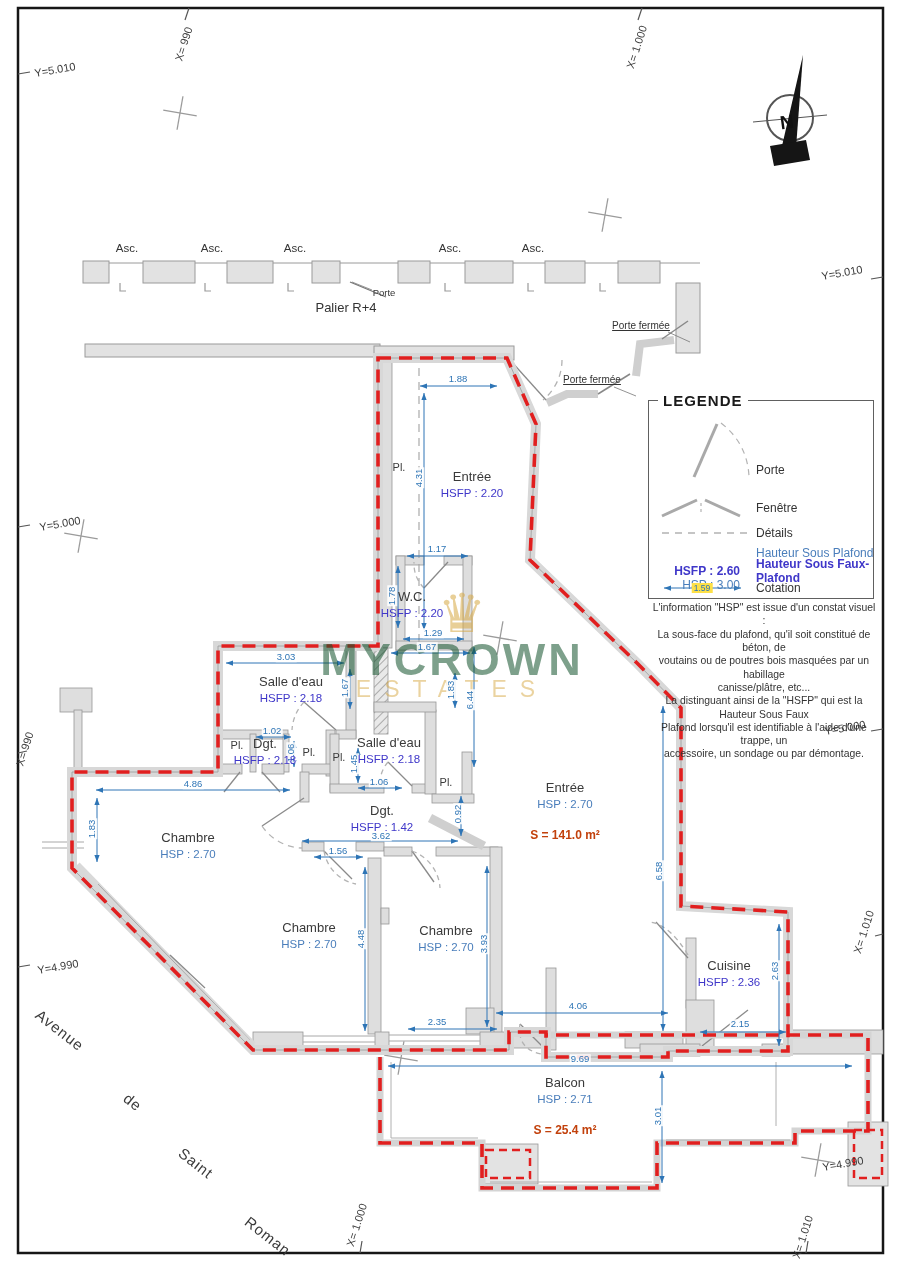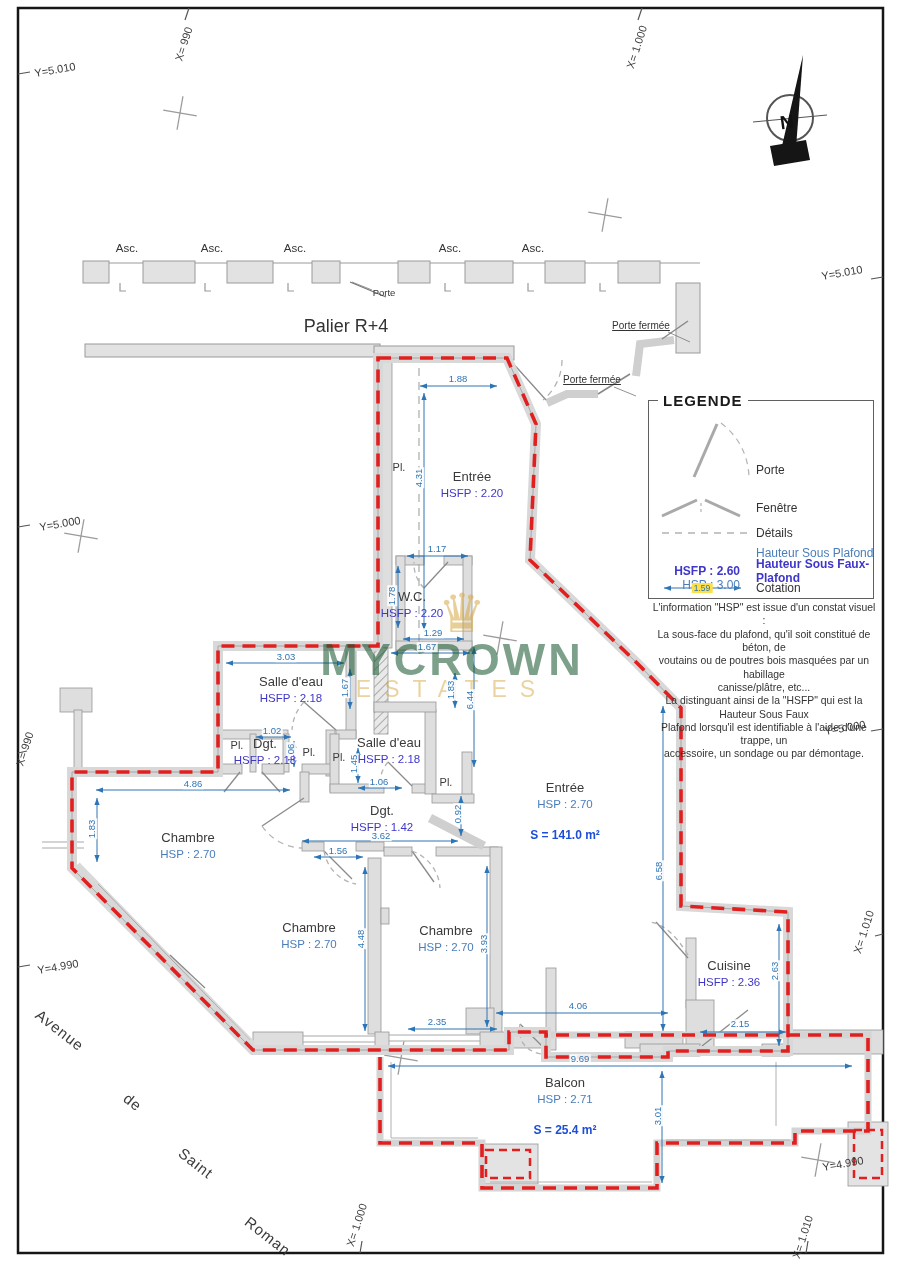--- a/index.html
+++ b/index.html
@@ -10,23 +10,23 @@
   .coord{font-size:11px;color:#3c3c3c;}
   .dim{font-size:9.5px;color:#2e75b6;background:rgba(255,255,255,.88);padding:0 1px;}
   .pl{font-size:11px;color:#3a3a3a;}
   .asc{font-size:11.5px;color:#333;}
   .street{font-size:15px;color:#3a3a3a;letter-spacing:1px;}
   .room{position:absolute;transform:translate(-50%,-50%);text-align:center;line-height:1.3;}
   .room-name{font-size:13px;color:#3a3a3a;}
   .room-h{font-size:11.5px;}
   .hsp{color:#4a7ebb;}
   .hsfp{color:#3f37c9;}
-  .room-area{font-size:12px;color:#1d4ed8;font-weight:bold;margin-top:16px;}
+  .room-area{font-size:12px;color:#c2410c;font-weight:bold;margin-top:16px;}
   .porte-lbl{left:384px;top:293px;font-size:9.5px;color:#333;}
-  .palier-lbl{left:346px;top:326px;font-size:18px;color:#333;}
+  .palier-lbl{left:346px;top:307px;font-size:13px;color:#333;}
   .pf{font-size:10px;color:#333;text-decoration:underline;}
   .pf1{left:641px;top:326px;}
   .pf2{left:592px;top:380px;}
   .compass-n{left:787px;top:122px;font-weight:bold;font-size:19px;color:#111;
     transform:translate(-50%,-50%) rotate(-8deg);}
   
   .legend-box{position:absolute;left:648px;top:400px;width:224px;height:197px;
     border:1.5px solid #606060;background:transparent;}
   .legend-title{position:absolute;left:658px;top:392px;background:#fff;padding:0 5px;
     font-size:15px;font-weight:bold;letter-spacing:1px;color:#1a1a1a;}

